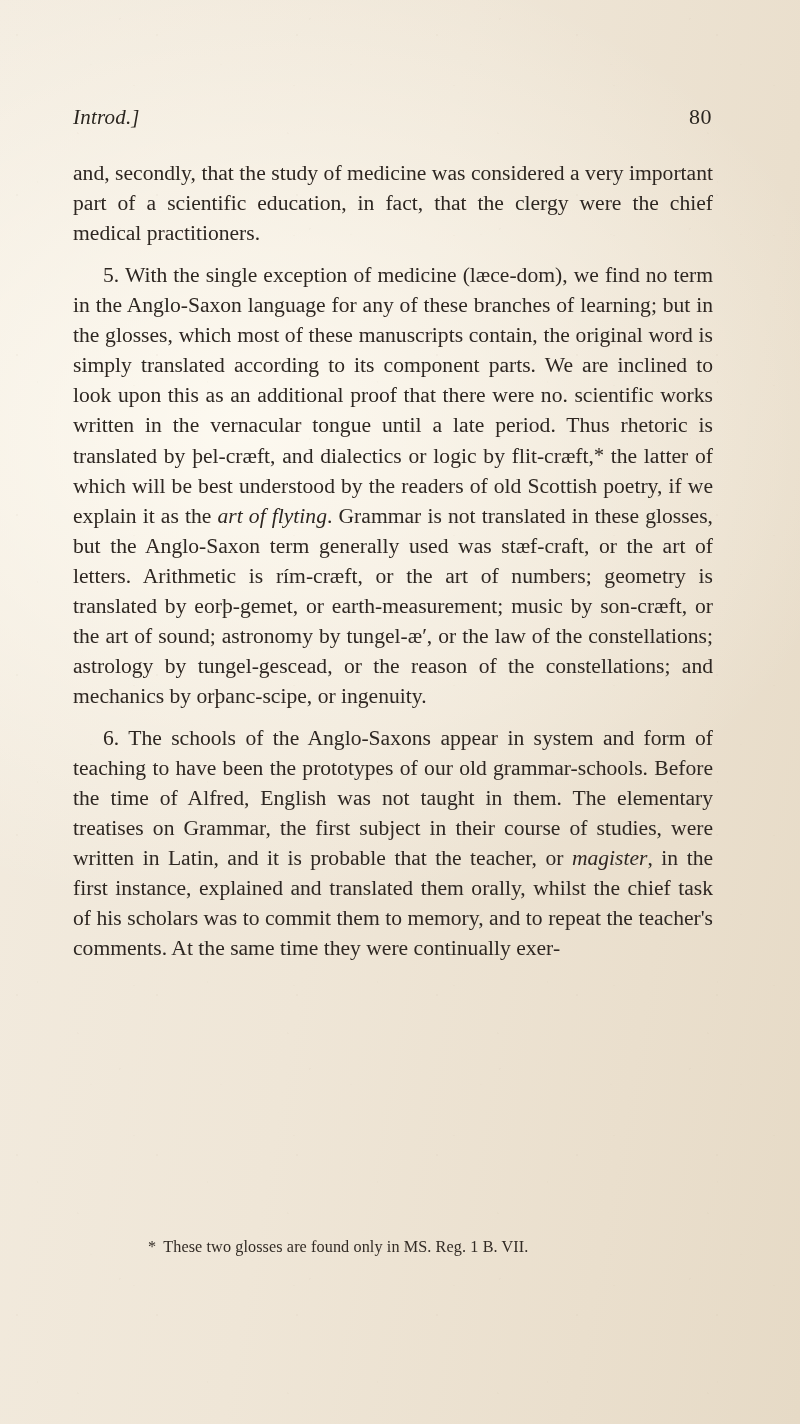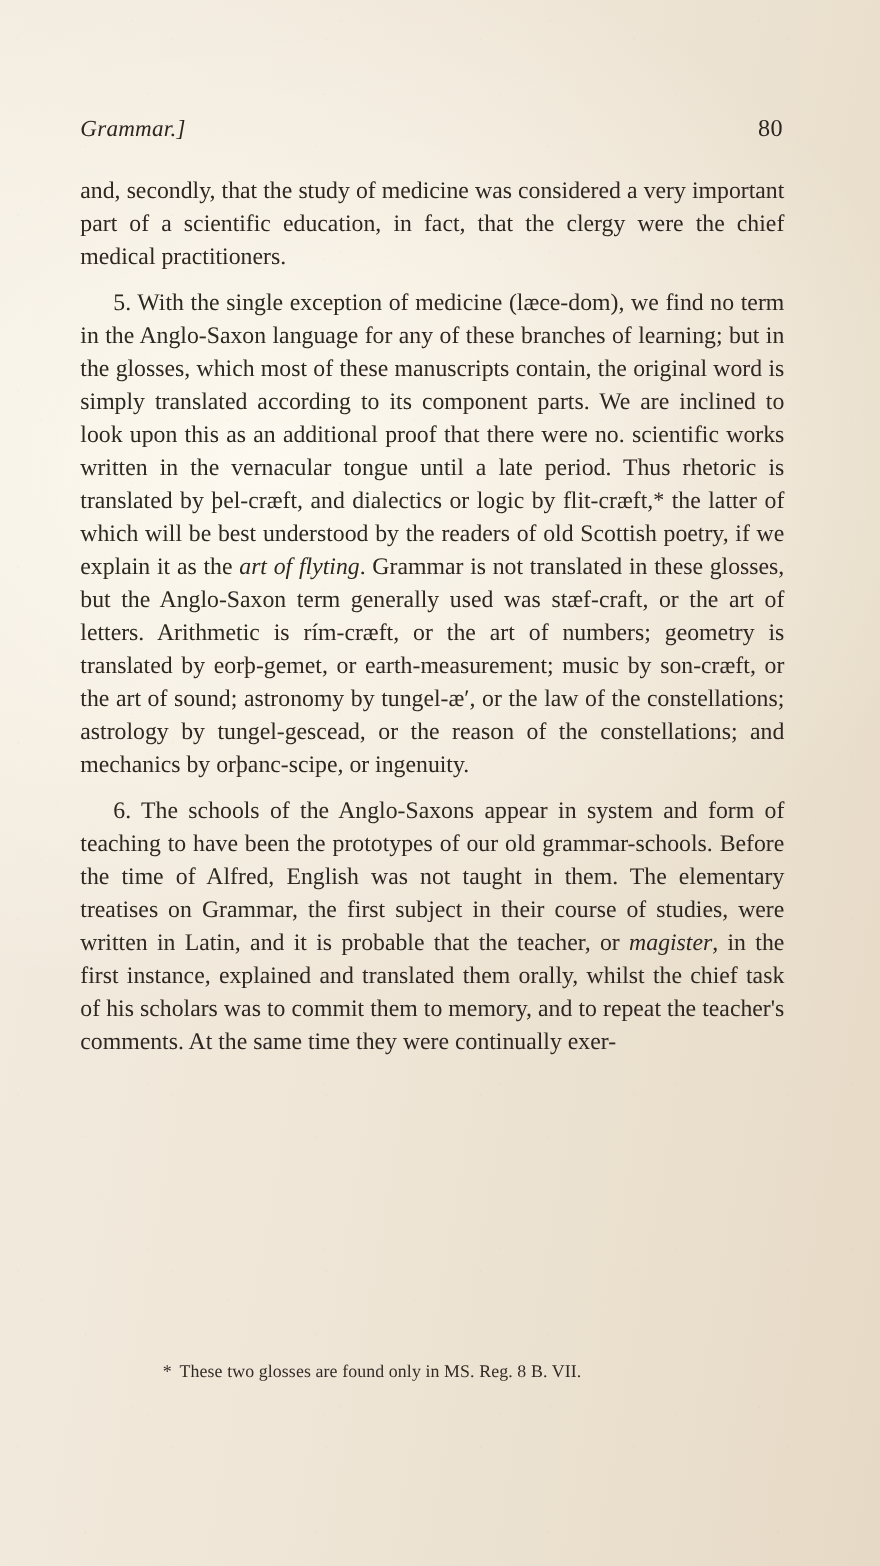--- a/index.html
+++ b/index.html
@@ -127,37 +127,37 @@
     margin-right: 7px;
   }
 </style>
 </head>
 <body>
 
 <div class="page">
   <div class="paper-grain"></div>
 
   <div class="running-head">
-    <span class="head-left">Grammar.]</span>
+    <span class="head-left">Introd.]</span>
     <span class="head-page-number">80</span>
   </div>
 
   <div class="text-block">
 
     <p class="para">
       <span>and, secondly, that the study of medicine was considered a very important part of a scientific education, in fact, that the clergy were the chief medical practitioners.</span>
     </p>
 
     <p class="para indent">
       <span>5. With the single exception of medicine (læce-dom), we find no term in the Anglo-Saxon language for any of these branches of learning; but in the glosses, which most of these manuscripts contain, the original word is simply translated according to its component parts. We are inclined to look upon this as an additional proof that there were no. scientific works written in the vernacular tongue until a late period. Thus rhetoric is translated by þel-cræft, and dialectics or logic by flit-cræft,</span><span class="fn-ref">*</span><span> the latter of which will be best understood by the readers of old Scottish poetry, if we explain it as the </span><span class="ital">art of flyting</span><span>. Grammar is not translated in these glosses, but the Anglo-Saxon term generally used was stæf-craft, or the art of letters. Arithmetic is rím-cræft, or the art of numbers; geometry is translated by eorþ-gemet, or earth-measurement; music by son-cræft, or the art of sound; astronomy by tungel-æ′, or the law of the constellations; astrology by tungel-gescead, or the reason of the constellations; and mechanics by orþanc-scipe, or ingenuity.</span>
     </p>
 
     <p class="para indent">
       <span>6. The schools of the Anglo-Saxons appear in system and form of teaching to have been the prototypes of our old grammar-schools. Before the time of Alfred, English was not taught in them. The elementary treatises on Grammar, the first subject in their course of studies, were written in Latin, and it is probable that the teacher, or </span><span class="ital">magister</span><span>, in the first instance, explained and translated them orally, whilst the chief task of his scholars was to commit them to memory, and to repeat the teacher's comments. At the same time they were continually exer-</span>
     </p>
 
   </div>
 
   <div class="footnote">
-    <span class="fn-mark">*</span><span>These two glosses are found only in MS. Reg. 8 B. VII.</span>
+    <span class="fn-mark">*</span><span>These two glosses are found only in MS. Reg. 1 B. VII.</span>
   </div>
 
 </div>
 
 </body></html>

